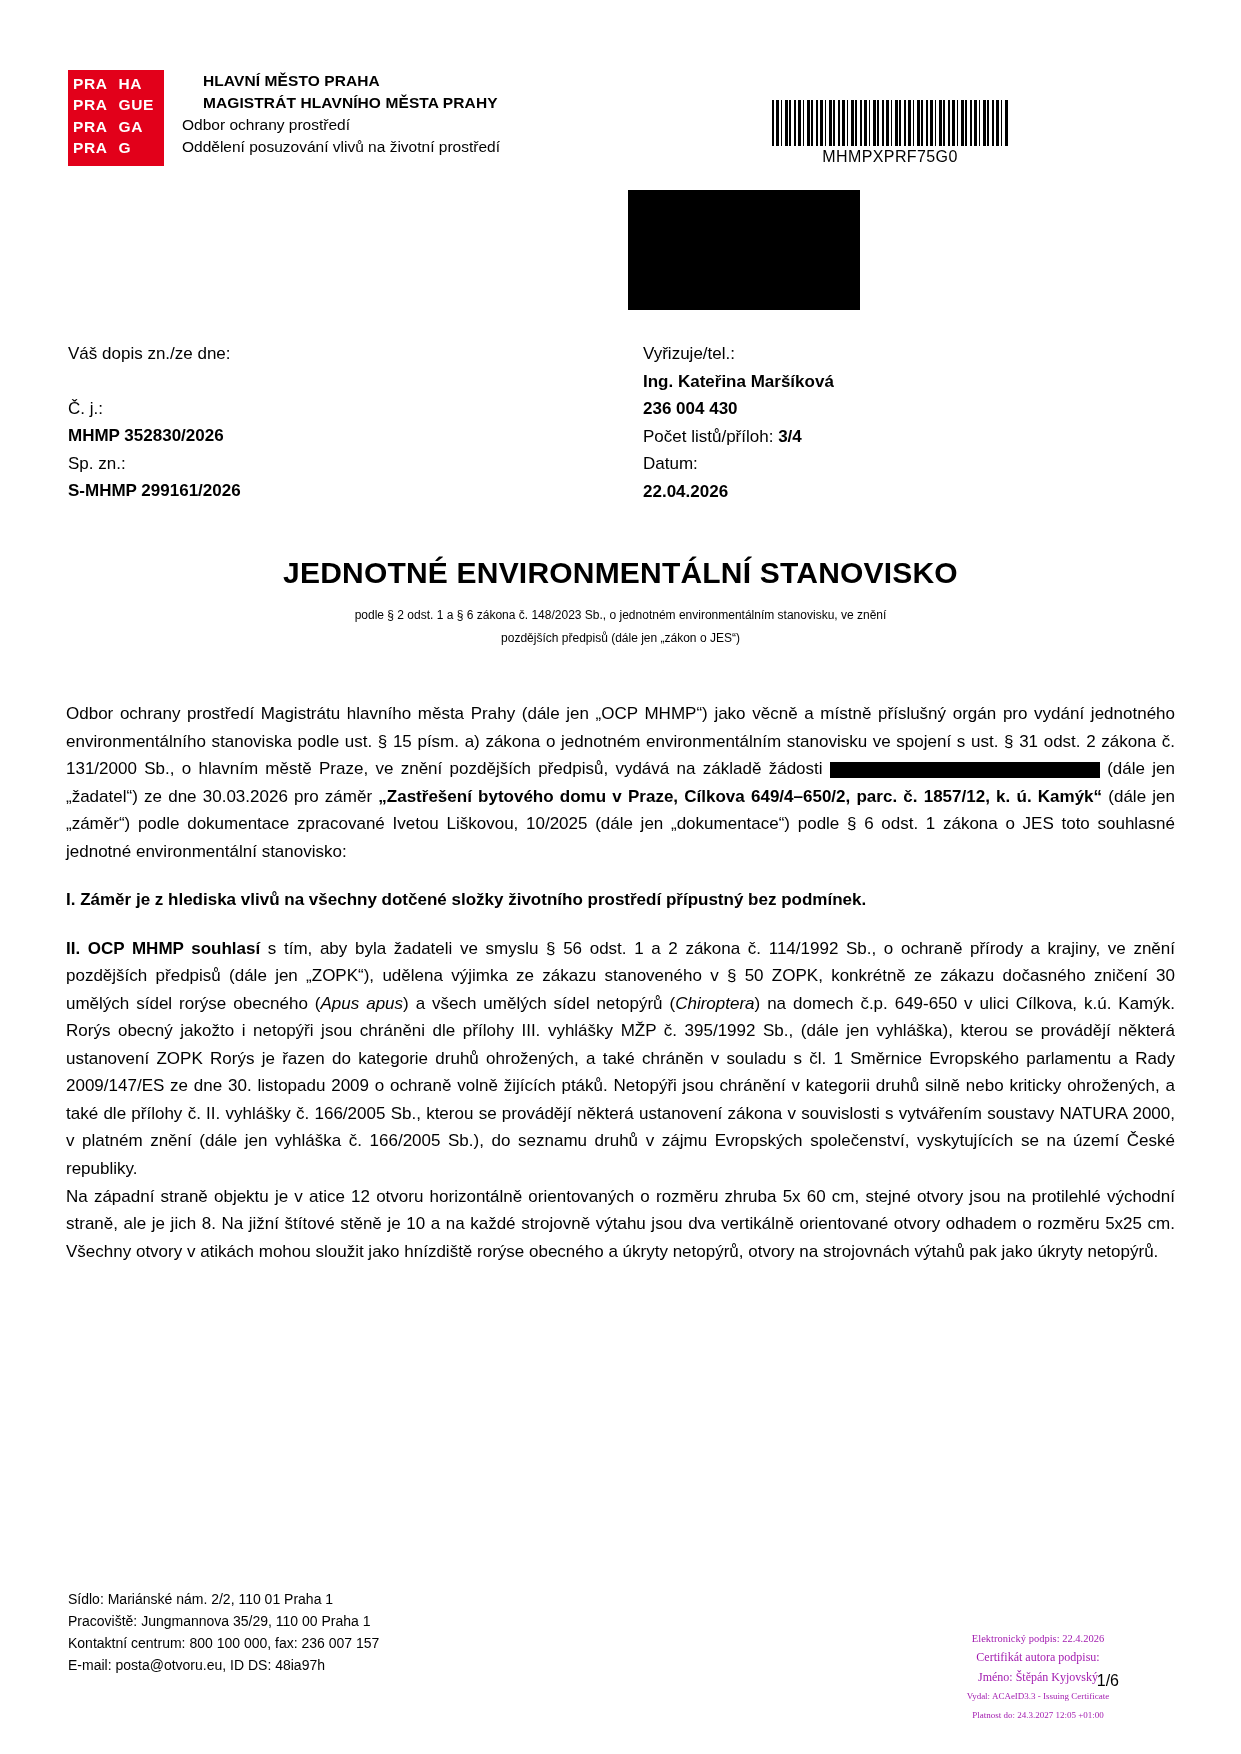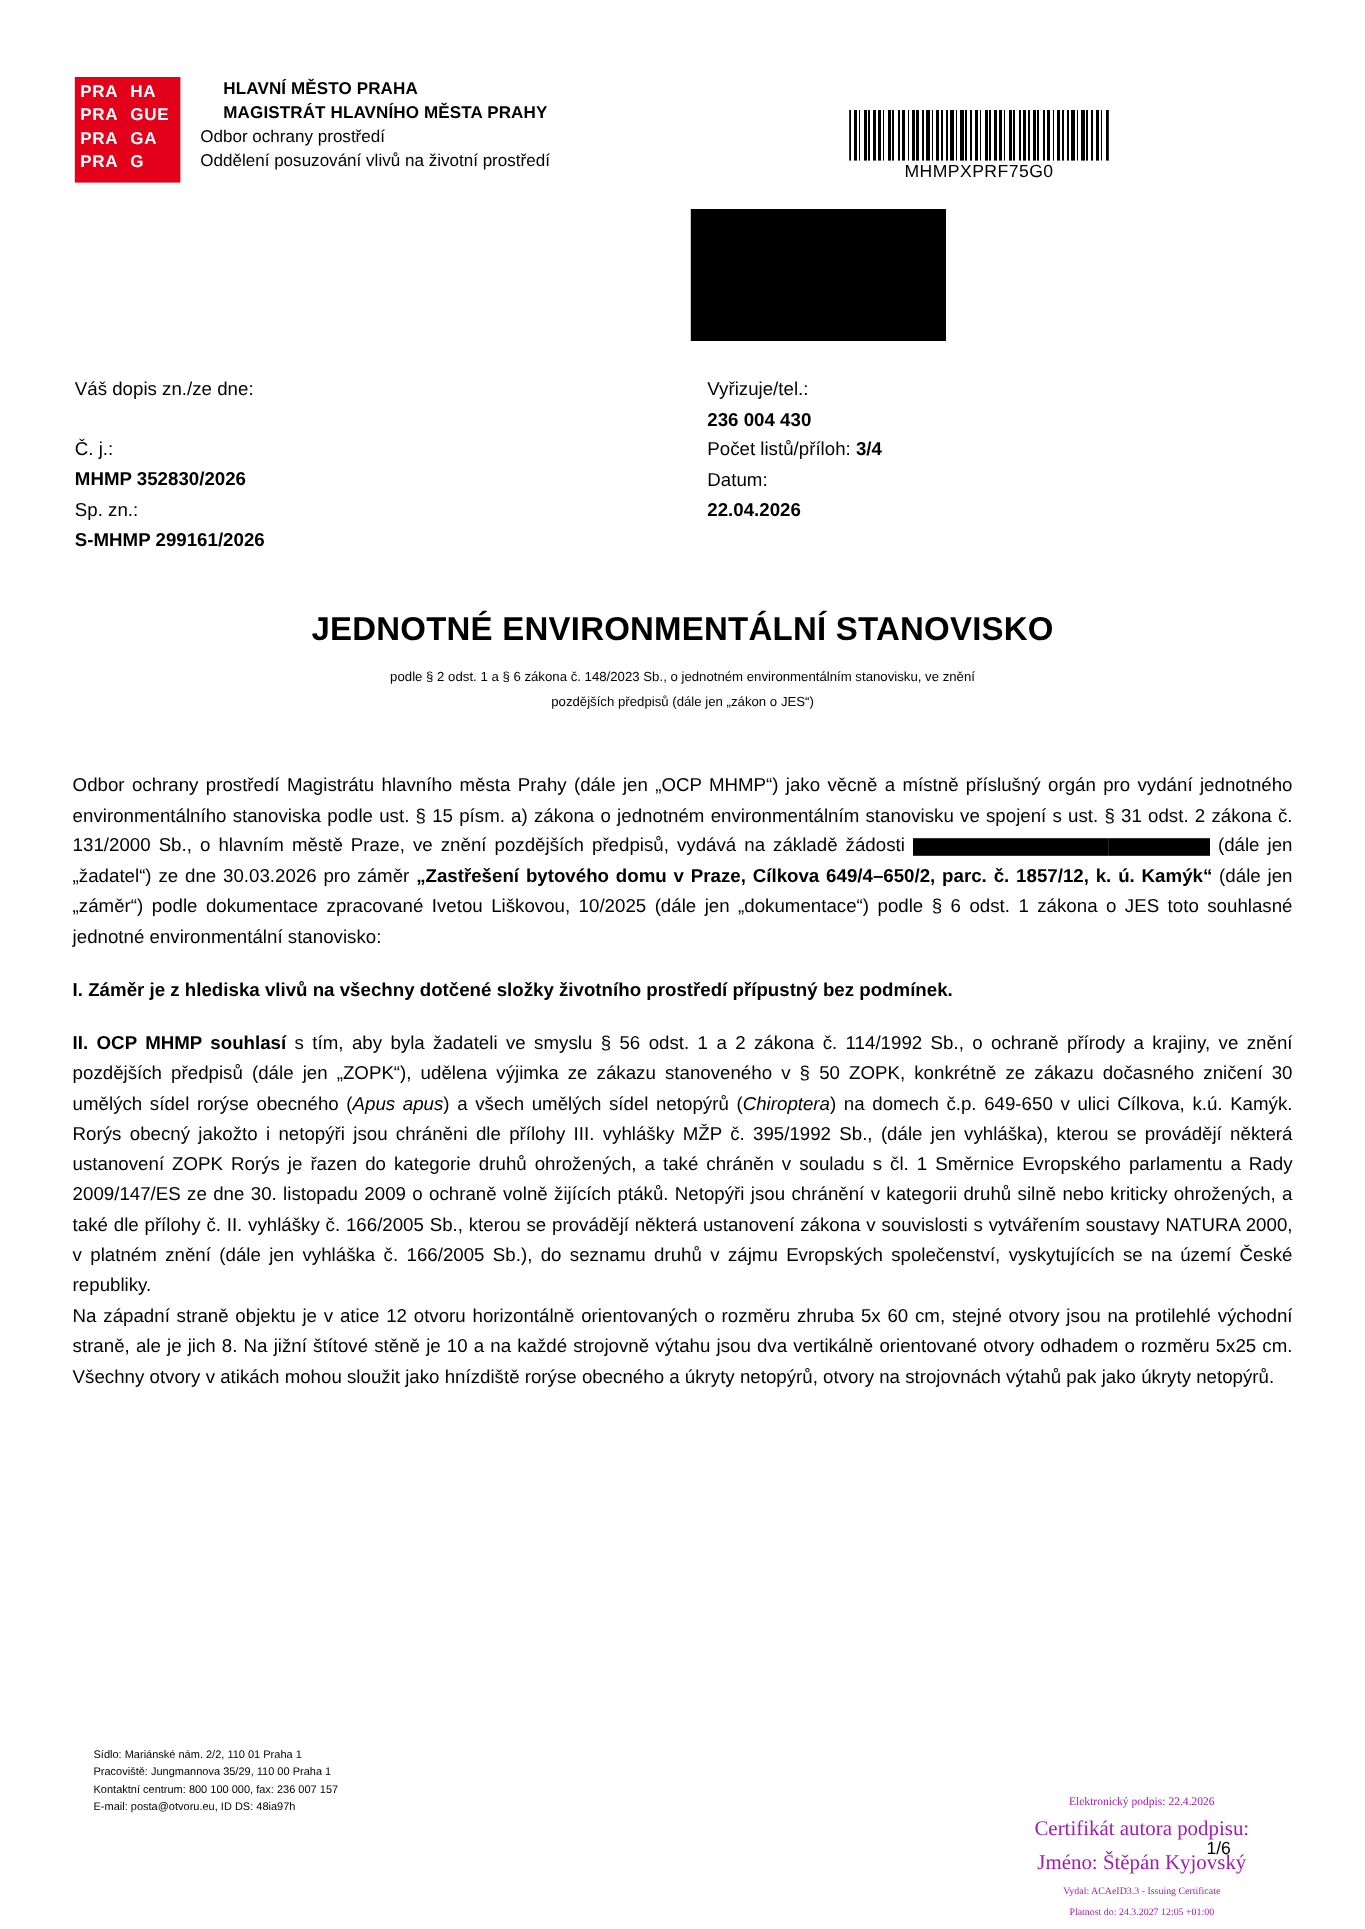--- a/index.html
+++ b/index.html
@@ -171,41 +171,40 @@
   .para i { font-style: italic; }
 
   
   .footer {
     position: absolute;
     left: 68px;
     top: 1588px;
     width: 700px;
   }
   .footer-line {
-    font-size: 10px;
+    font-size: 14px;
     line-height: 1.58;
-    margin-left: 17px;
   }
 
   .sig {
     position: absolute;
     right: 58px;
     top: 1630px;
     width: 290px;
     text-align: center;
     color: #a21caf;
   }
   .sig-small {
     font-family: "Liberation Serif", serif;
     font-size: 10.5px;
     line-height: 1.75;
   }
   .sig-med {
     font-family: "Liberation Serif", serif;
-    font-size: 19px;
+    font-size: 12px;
     line-height: 1.62;
   }
   .sig-tiny {
     font-family: "Liberation Serif", serif;
     font-size: 9px;
     line-height: 2.1;
   }
 
   .page-num {
     position: absolute;
@@ -259,20 +258,21 @@
       <div class="ref-line">Váš dopis zn./ze dne:</div>
       <div class="ref-gap"></div>
       <div class="ref-line">Č. j.:</div>
       <div class="ref-line b">MHMP 352830/2026</div>
       <div class="ref-line">Sp. zn.:</div>
       <div class="ref-line b">S-MHMP 299161/2026</div>
     </div>
 
     <div class="ref-col-right">
       <div class="ref-line">Vyřizuje/tel.:</div>
+      <div class="ref-line b">Ing. Kateřina Maršíková</div>
       <div class="ref-line b">236 004 430</div>
       <div class="ref-line"><span>Počet listů/příloh:</span> <b>3/4</b></div>
       <div class="ref-line">Datum:</div>
       <div class="ref-line b">22.04.2026</div>
     </div>
   </div>
 
   <div class="doc-title">JEDNOTNÉ ENVIRONMENTÁLNÍ STANOVISKO</div>
   <div class="doc-subtitle">
     <div>podle § 2 odst. 1 a § 6 zákona č. 148/2023 Sb., o jednotném environmentálním stanovisku, ve znění</div>

